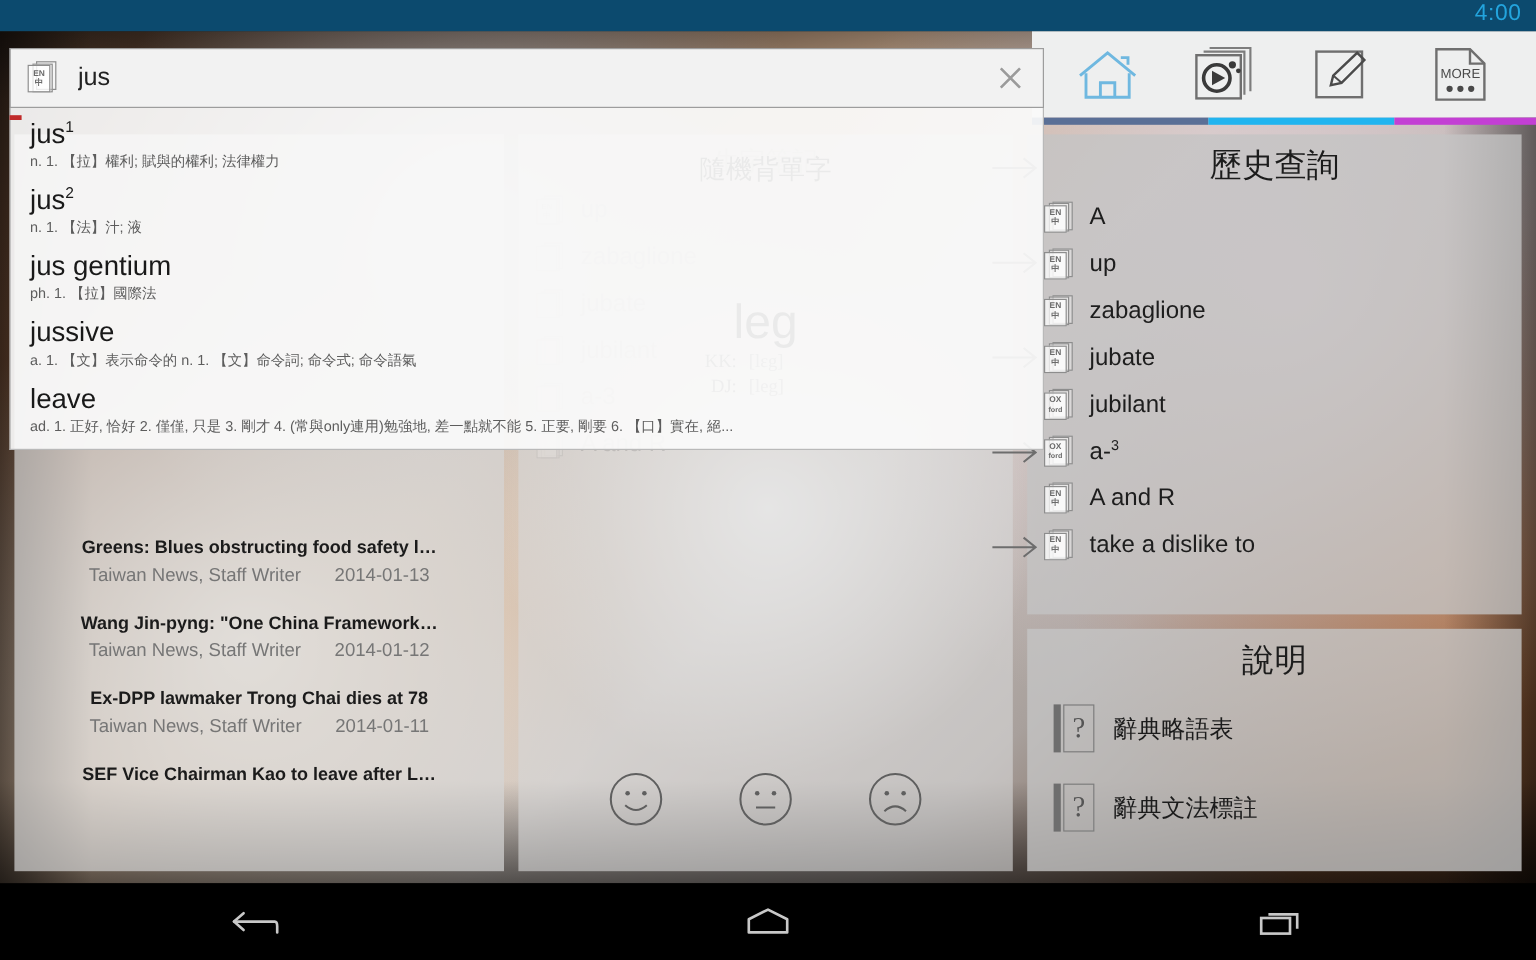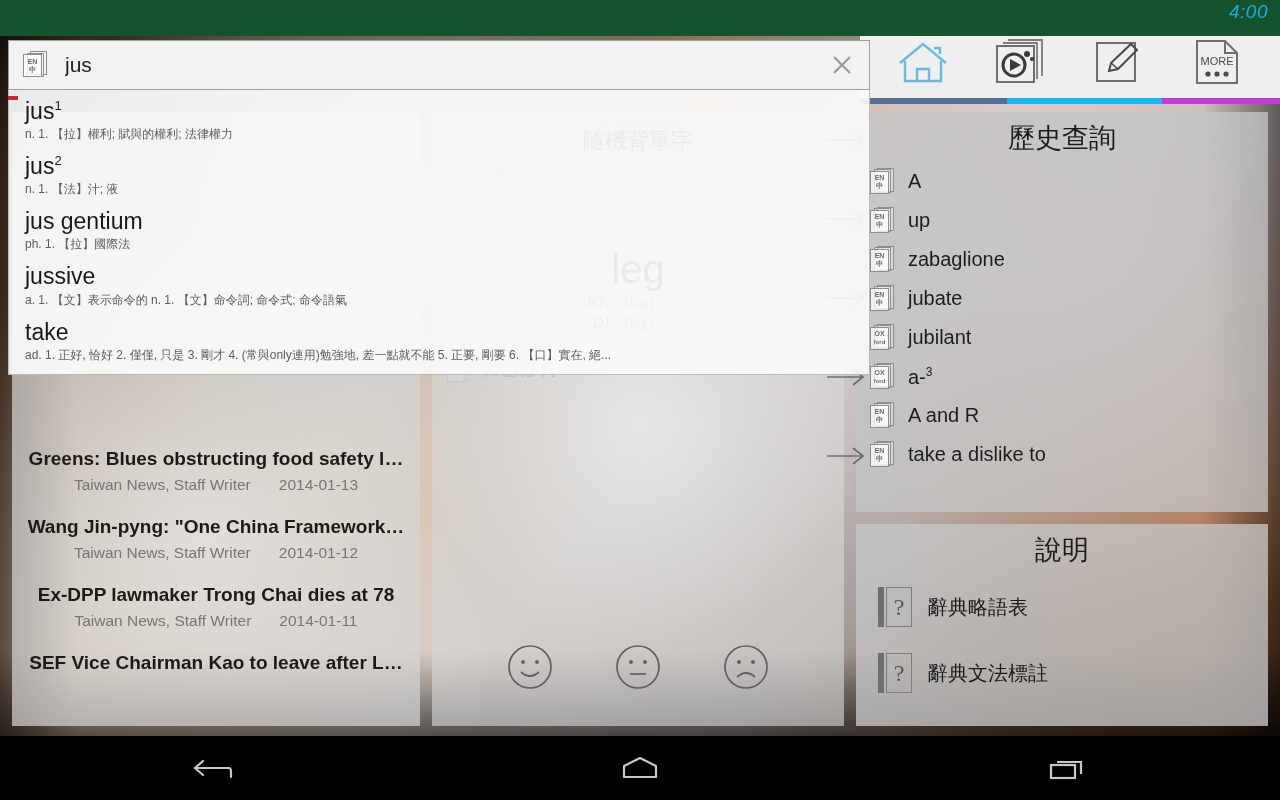--- a/index.html
+++ b/index.html
@@ -6,22 +6,22 @@
   html, body {
     width: 1280px; height: 800px;
     background: #000;
     font-family: "Liberation Sans", "DejaVu Sans", sans-serif;
     overflow: hidden;
   }
   #screen { position: relative; width: 1280px; height: 800px; overflow: hidden; background:#000; }
 
   
   #status-bar {
-    position: absolute; top:0; left:0; width:1280px; height:36px;
-    background:#14532d; color:#2aa8e0; z-index: 60; font-style: italic;
+    position: absolute; top:0; left:0; width:1280px; height:26px;
+    background:#0c4a6e; color:#2aa8e0; z-index: 60;
   }
   #status-clock {
     position:absolute; right:12px; top:1px;
     font-size:19px; color:#23a4dd; letter-spacing:0.5px;
     font-family: "Liberation Sans", sans-serif;
   }
 
   
   #wallpaper {
     position:absolute; left:0; top:26px; width:1280px; height:710px;
@@ -56,21 +56,21 @@
   .ps-seg { height:100%; }
 
   
   #news-panel {
     position:absolute; left:12px; top:112px; width:408px; height:614px;
     background: rgba(214,214,214,0.70);
     z-index:10; overflow:hidden;
   }
   .news-item { padding: 14px 10px 8px 10px; }
   .news-title {
-    font-size:19px; font-weight:bold; color:#1b1b1b;
+    font-size:15px; font-weight:bold; color:#1b1b1b;
     white-space:nowrap; overflow:hidden; text-align:center;
     font-family:"Liberation Sans", sans-serif;
   }
   .news-meta { display:flex; justify-content:center; gap:28px; margin-top:6px; }
   .news-src, .news-date { font-size:15.5px; color:#767676; }
 
   
   #center-panel {
     position:absolute; left:432px; top:112px; width:412px; height:614px;
     background: rgba(214,214,214,0.62);
@@ -550,21 +550,21 @@
       </div>
       <div class="sug-item">
         <div class="sug-word">jus gentium</div>
         <div class="sug-def">ph. 1. 【拉】國際法</div>
       </div>
       <div class="sug-item">
         <div class="sug-word">jussive</div>
         <div class="sug-def">a. 1. 【文】表示命令的  n. 1. 【文】命令詞; 命令式; 命令語氣</div>
       </div>
       <div class="sug-item">
-        <div class="sug-word">take</div>
+        <div class="sug-word">leave</div>
         <div class="sug-def">ad. 1. 正好, 恰好  2. 僅僅, 只是  3. 剛才  4. (常與only連用)勉強地, 差一點就不能  5. 正要, 剛要  6. 【口】實在, 絕...</div>
       </div>
     </div>
   </div>
 
   <div id="navbar">
     <div class="nav-btn">
       <svg width="44" height="26" viewBox="0 0 44 26">
         <path d="M4 13 L38 13 Q40 13 40 17 L40 22" fill="none" stroke="#c8c8c8" stroke-width="2.2" stroke-linecap="round"></path>
         <path d="M12 6 L4 13 L12 20" fill="none" stroke="#c8c8c8" stroke-width="2.2" stroke-linecap="round" stroke-linejoin="round"></path>

